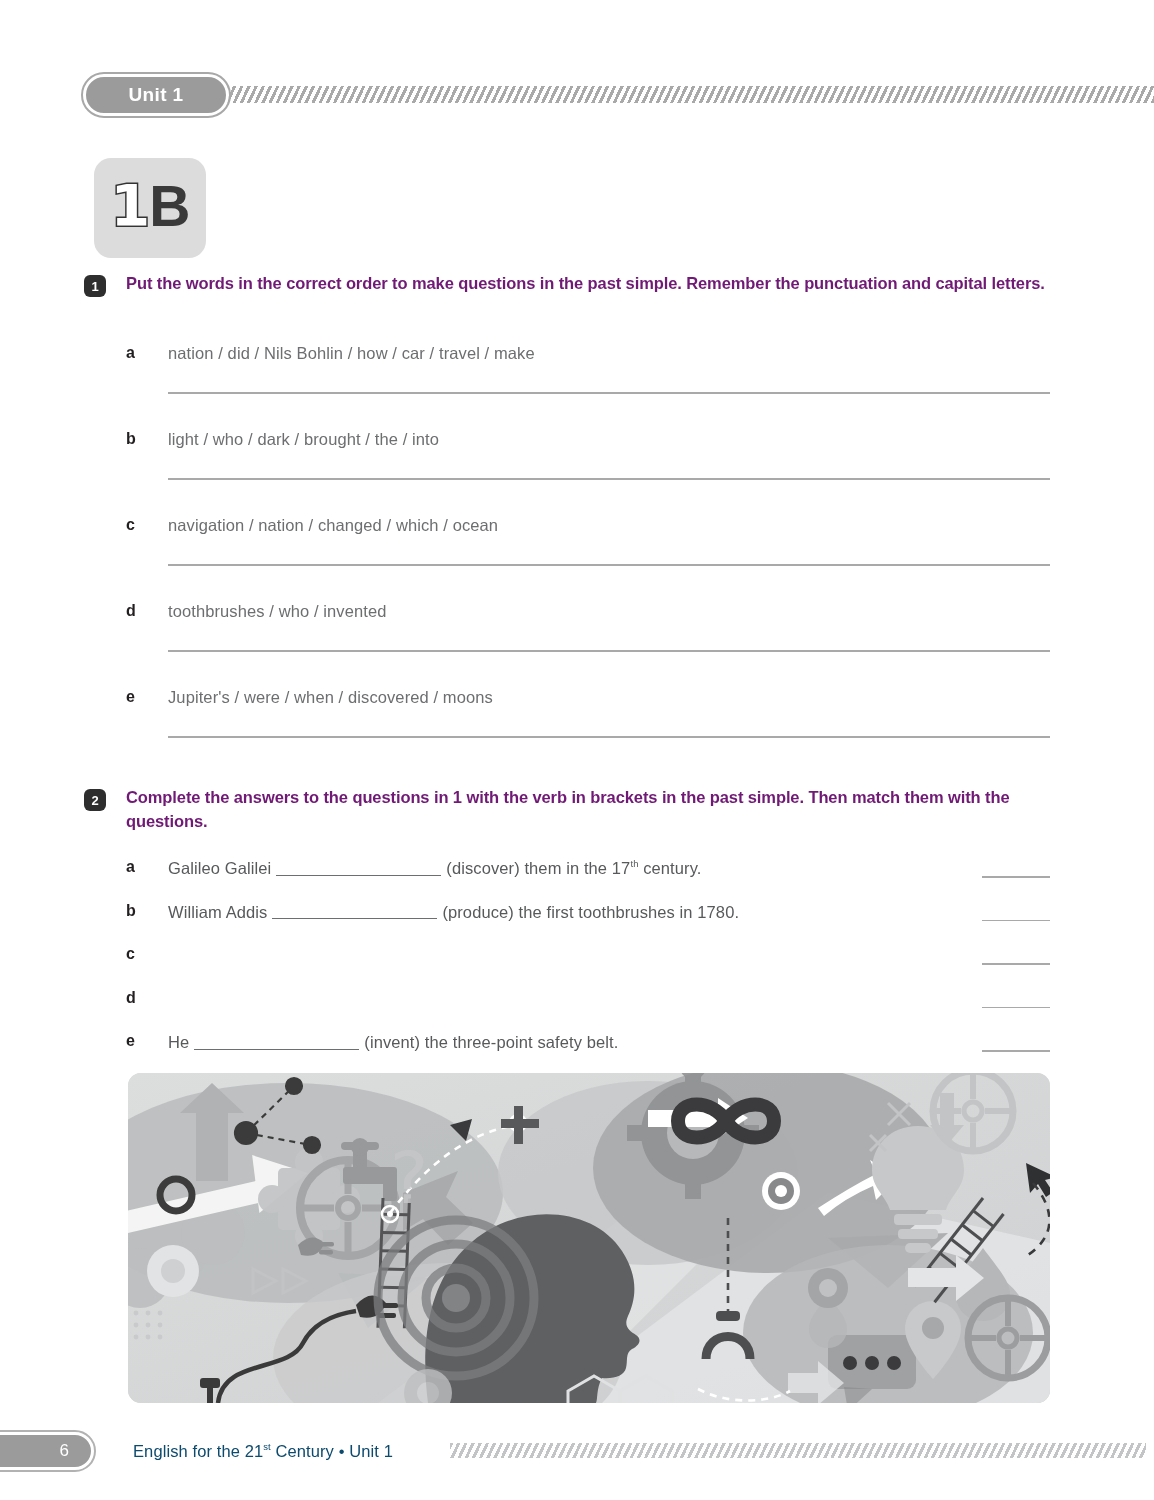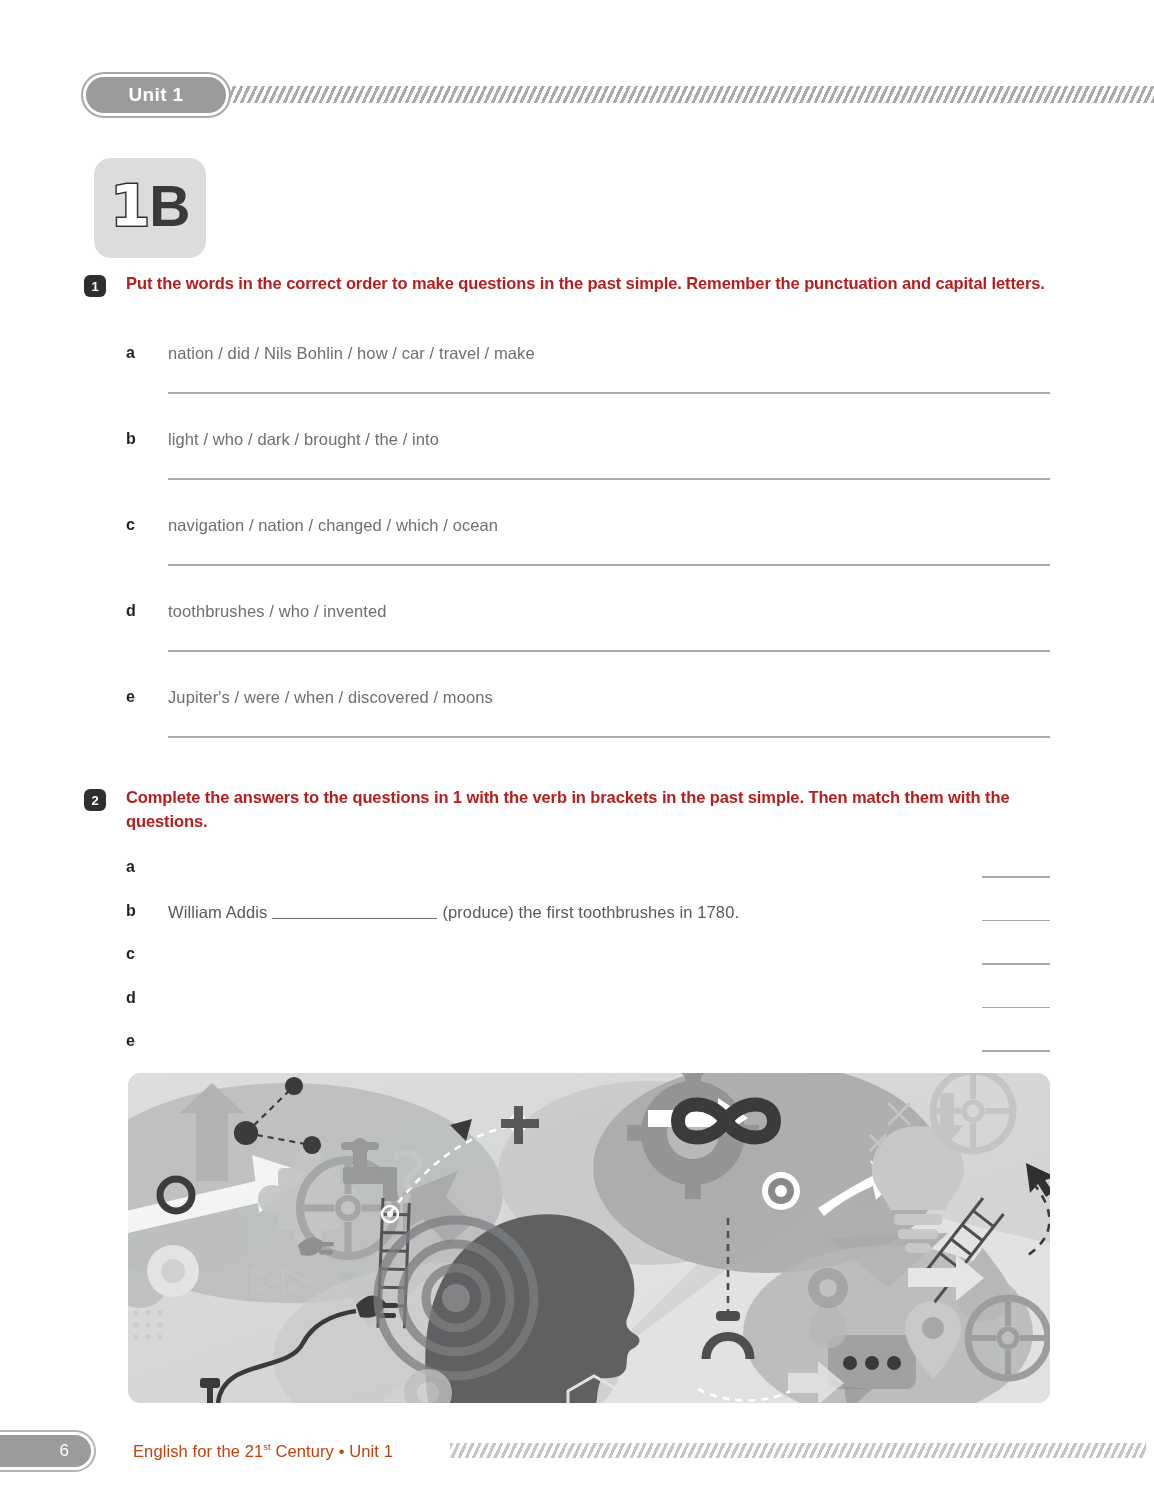--- a/index.html
+++ b/index.html
@@ -108,21 +108,21 @@
     align-items: center;
     justify-content: center;
   }
   .ex-instruction {
     position: absolute;
     left: 126px;
     top: 0;
     width: 925px;
     font-size: 16.5px;
     font-weight: bold;
-    color: #b91c1c;
+    color: #701a75;
     line-height: 1.45;
     letter-spacing: -0.1px;
   }
 
   
   .q1-list { position: absolute; left: 0; top: 72px; width: 1154px; }
   .q1-item { position: relative; height: 86px; }
   .q1-letter {
     position: absolute;
     left: 126px;
@@ -215,21 +215,21 @@
     justify-content: flex-end;
     padding-right: 22px;
     z-index: 3;
   }
   .page-pill-label { color: #ffffff; font-size: 17px; }
   .footer-text {
     position: absolute;
     left: 133px;
     top: 9px;
     font-size: 16.5px;
-    color: #c2410c;
+    color: #0c4a6e;
     letter-spacing: .1px;
   }
   .footer-text sup { font-size: 9.5px; }
   .footer-hatch {
     position: absolute;
     left: 450px;
     top: 11px;
     right: 8px;
     height: 15px;
     background-image: repeating-linear-gradient(
@@ -286,20 +286,21 @@
   </div>
 </div>
 
 <div class="exercise" id="exercise-2">
   <div class="ex-badge">2</div>
   <div class="ex-instruction">Complete the answers to the questions in 1 with the verb in brackets in the past simple. Then match them with the questions.</div>
 
   <div class="q2-list">
     <div class="q2-item">
       <span class="q2-letter">a</span>
+      <span class="q2-sentence"><span>Galileo Galilei</span><span class="inline-blank"></span><span>(discover) them in the 17</span><sup>th</sup><span> century.</span></span>
       <div class="match-blank"></div>
     </div>
 
     <div class="q2-item">
       <span class="q2-letter">b</span>
       <span class="q2-sentence"><span>William Addis</span><span class="inline-blank"></span><span>(produce) the first toothbrushes in 1780.</span><sup></sup><span></span></span>
       <div class="match-blank"></div>
     </div>
 
     <div class="q2-item">
@@ -307,20 +308,21 @@
       <div class="match-blank"></div>
     </div>
 
     <div class="q2-item">
       <span class="q2-letter">d</span>
       <div class="match-blank"></div>
     </div>
 
     <div class="q2-item">
       <span class="q2-letter">e</span>
+      <span class="q2-sentence"><span>He</span><span class="inline-blank"></span><span>(invent) the three-point safety belt.</span><sup></sup><span></span></span>
       <div class="match-blank"></div>
     </div>
   </div>
 </div>
 
 <div class="illustration">
   <svg viewBox="0 0 922 330" preserveAspectRatio="none">
     <defs>
       <linearGradient id="bgGrad" x1="0" y1="0" x2="1" y2="1">
         <stop offset="0%" stop-color="#dcdddd"></stop>

